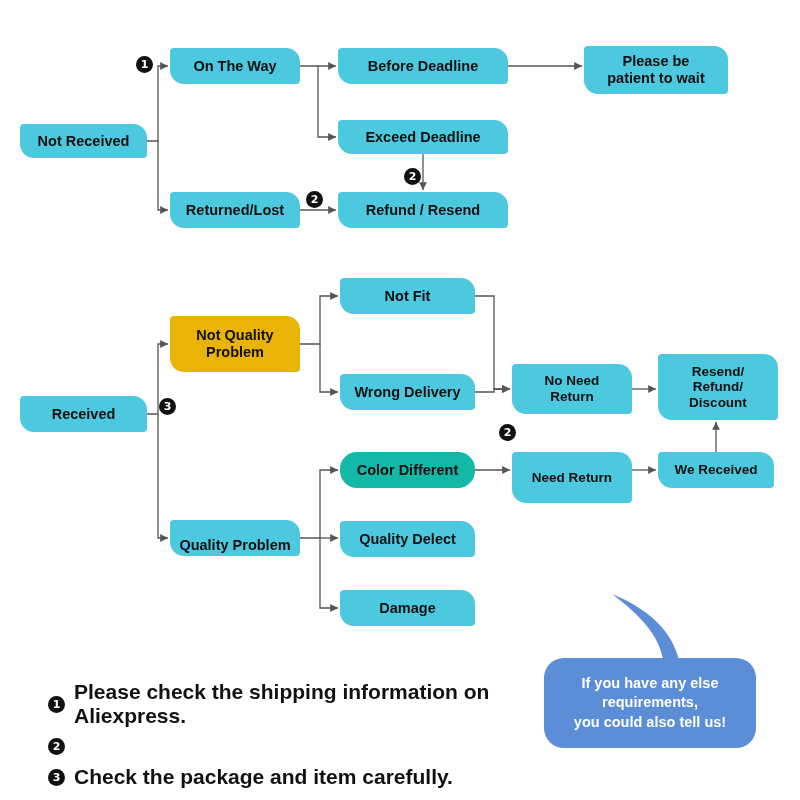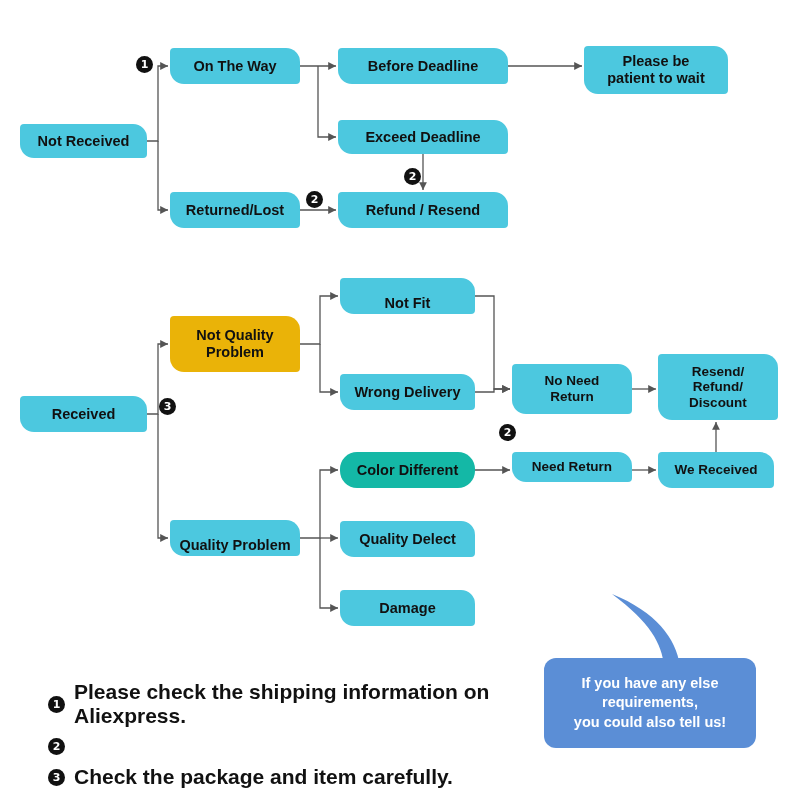--- a/index.html
+++ b/index.html
@@ -81,21 +81,21 @@
     color: #111111;
   }
 
   .bubble {
     position: absolute;
     left: 544px;
     top: 658px;
     width: 212px;
     height: 90px;
     background: #5b8ed6;
-    border-radius: 12px;
+    border-radius: 20px;
     color: #ffffff;
     font-size: 14.5px;
     font-weight: bold;
     display: flex;
     align-items: center;
     justify-content: center;
     text-align: center;
     line-height: 1.35;
     box-sizing: border-box;
     padding: 6px 14px;
@@ -180,39 +180,39 @@
 
   <div class="node rt" style="left: 20px; top: 396px; width: 127px; height: 36px; background: rgb(76, 200, 223); font-size: 14.5px;">
       <span>Received</span>
     </div>
   <div class="node rt" style="left: 170px; top: 316px; width: 130px; height: 56px; background: #eab308; font-size: 14.5px;">
       <span>Not Quality<br>Problem</span>
     </div>
   <div class="node rt" style="left: 170px; top: 520px; width: 130px; height: 36px; background: rgb(76, 200, 223); font-size: 14.5px; align-items: flex-end;">
       <span>Quality Problem</span>
     </div>
-  <div class="node rt" style="left: 340px; top: 278px; width: 135px; height: 36px; background: rgb(76, 200, 223); font-size: 14.5px; align-items: flex-end;">
+  <div class="node rt" style="left: 340px; top: 278px; width: 135px; height: 36px; background: rgb(76, 200, 223); font-size: 14.5px;">
       <span>Not Fit</span>
     </div>
   <div class="node rt" style="left: 340px; top: 374px; width: 135px; height: 36px; background: rgb(76, 200, 223); font-size: 14.5px;">
       <span>Wrong Delivery</span>
     </div>
   <div class="node rt" style="left: 340px; top: 452px; width: 135px; height: 36px; background: #14b8a6; font-size: 14.5px; border-radius: 17px;">
       <span>Color Different</span>
     </div>
   <div class="node rt" style="left: 340px; top: 521px; width: 135px; height: 36px; background: rgb(76, 200, 223); font-size: 14.5px;">
       <span>Quality Delect</span>
     </div>
   <div class="node rt" style="left: 340px; top: 590px; width: 135px; height: 36px; background: rgb(76, 200, 223); font-size: 14.5px;">
       <span>Damage</span>
     </div>
   <div class="node rt" style="left: 512px; top: 364px; width: 120px; height: 50px; background: rgb(76, 200, 223); font-size: 13.5px;">
       <span>No Need<br>Return</span>
     </div>
-  <div class="node rt" style="left: 512px; top: 452px; width: 120px; height: 30px; background: rgb(76, 200, 223); font-size: 13.5px;">
+  <div class="node rt" style="left: 512px; top: 452px; width: 120px; height: 51px; background: rgb(76, 200, 223); font-size: 13.5px;">
       <span>Need Return</span>
     </div>
   <div class="node rt" style="left: 658px; top: 452px; width: 116px; height: 36px; background: rgb(76, 200, 223); font-size: 13.5px;">
       <span>We Received</span>
     </div>
   <div class="node rt" style="left: 658px; top: 354px; width: 120px; height: 66px; background: rgb(76, 200, 223); font-size: 13.5px;">
       <span>Resend/<br>Refund/<br>Discount</span>
     </div>
 
   <div class="marker" style="left: 136px; top: 56px;">1</div>

